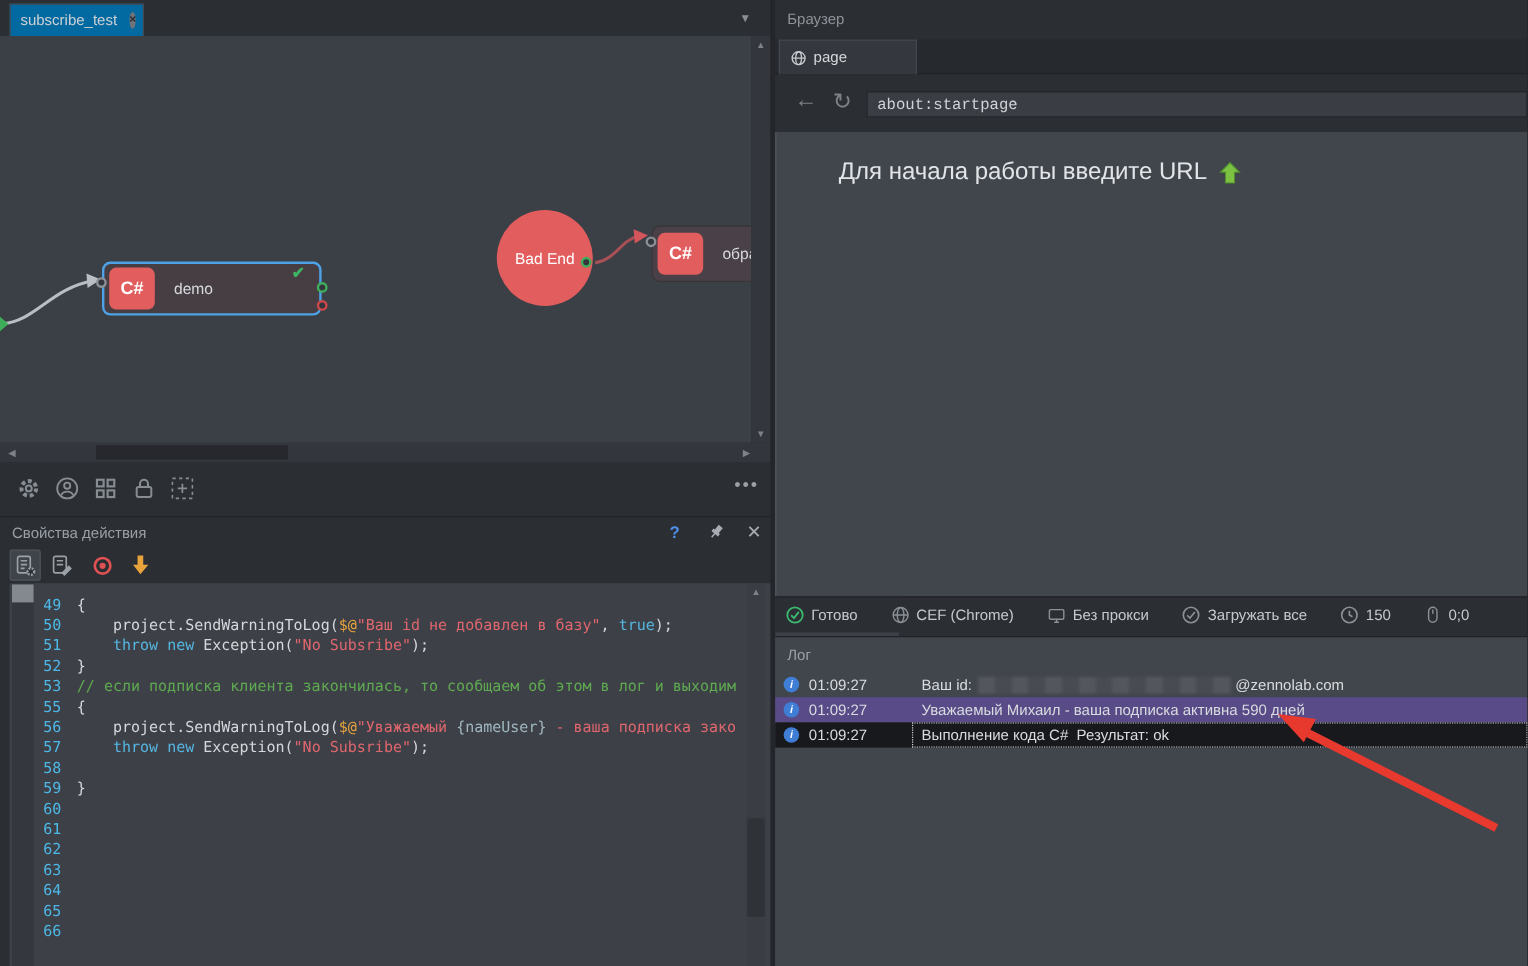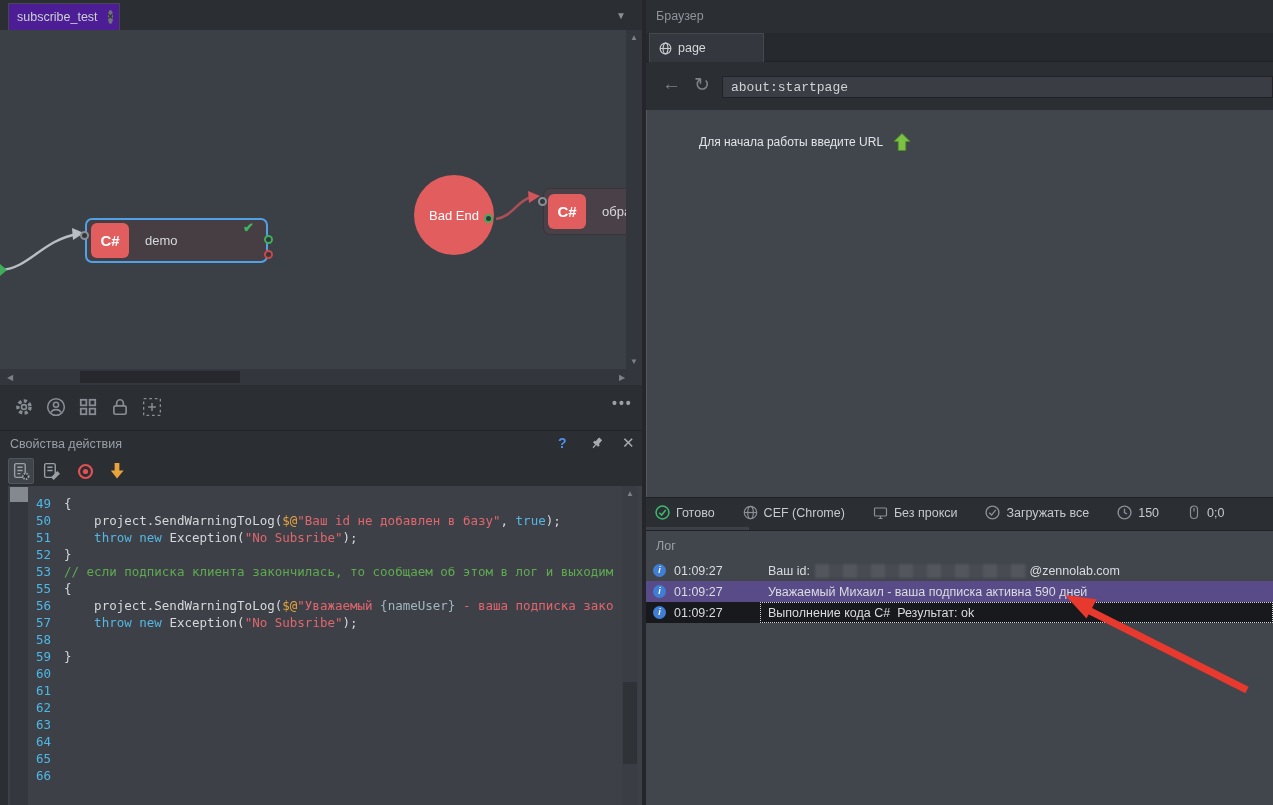--- a/index.html
+++ b/index.html
@@ -11,21 +11,21 @@
     --txt:#c7cbcf; --dim:#9aa0a6;
   }
   *{margin:0;padding:0;box-sizing:border-box;}
   body{background:#222;font-family:"Liberation Sans",sans-serif;}
   #root{position:relative;width:1273px;height:805px;background:var(--chrome);overflow:hidden;color:var(--txt);}
   .abs{position:absolute;}
 
   
   #left{left:0;top:0;width:642px;height:805px;}
   #flow-tabstrip{left:0;top:0;width:642px;height:30px;background:var(--chrome);}
-  #flow-tab{left:8px;top:3px;width:112px;height:27px;background:#4c1d95;border:1px solid #45494f;border-bottom:none;
+  #flow-tab{left:8px;top:3px;width:112px;height:27px;background:#0369a1;border:1px solid #45494f;border-bottom:none;
     display:flex;align-items:center;padding:0 8px;font-size:12.5px;color:#ccd0d4;}
   .tab-close{margin-left:10px;width:14px;height:14px;border-radius:50%;background:#6f747a;color:#2b2e33;
     font-size:10px;line-height:14px;text-align:center;font-weight:bold;}
   .caret{color:#8a8f96;font-size:10px;}
   #flow-caret{left:616px;top:10px;}
 
   #canvas{left:0;top:30px;width:626px;height:339px;background:var(--panel);overflow:hidden;}
   #canvas svg{position:absolute;left:0;top:0;}
   .node{position:absolute;border-radius:7px;}
   #node-demo{left:85px;top:188px;width:183px;height:45px;background:#473e44;border:2px solid var(--accent-blue);
@@ -83,21 +83,21 @@
   #browser-header{left:0;top:0;width:627px;height:33px;background:var(--chrome);}
   #browser-title{left:10px;top:9px;font-size:12.5px;color:#8f949a;}
   #browser-tabstrip{left:0;top:33px;width:627px;height:29px;background:#26292e;border-bottom:1px solid #1f2226;}
   #page-tab{left:3px;top:0;width:115px;height:29px;background:#34383e;border:1px solid #45494f;border-bottom:none;
     display:flex;align-items:center;padding:0 9px;font-size:12.5px;color:#d5d8db;gap:6px;}
   #browser-nav{left:0;top:62px;width:627px;height:48px;background:var(--chrome);}
   .nav-glyph{position:absolute;color:#7d8287;font-size:19px;}
   #url-field{left:76px;top:14px;width:551px;height:22px;background:#3a3e44;border:1px solid #202227;
     color:#cfd2d6;font-size:13px;padding:0 8px;font-family:Liberation Mono, monospace;position:absolute;}
   #browser-content{left:0;top:110px;width:627px;height:387px;background:var(--panel2);border-left:1px solid #54585e;}
-  #start-message{left:52px;top:22px;font-size:12px;color:#e2e5e8;display:flex;align-items:center;gap:10px;}
+  #start-message{left:52px;top:22px;font-size:20px;color:#e2e5e8;display:flex;align-items:center;gap:10px;}
   #browser-status{left:0;top:497px;width:627px;height:30px;background:var(--chrome);border-top:1px solid #202227;
     display:flex;align-items:center;padding-left:9px;gap:28px;}
   .status-item{display:flex;align-items:center;gap:6px;font-size:12.5px;color:#c6c9cd;white-space:nowrap;}
 
   #log-panel{left:0;top:530px;width:627px;height:275px;background:var(--panel2);border-top:1px solid #202227;}
   #log-title{left:10px;top:8px;font-size:12.5px;color:var(--dim);}
   #log-rows{position:absolute;left:0;top:29px;width:627px;}
   .log-row{position:relative;height:21px;display:flex;align-items:center;font-size:12.5px;color:#d9dcdf;}
   .log-row.highlight{background:var(--highlight-purple);}
   .log-row.selected{background:#17191d;}

